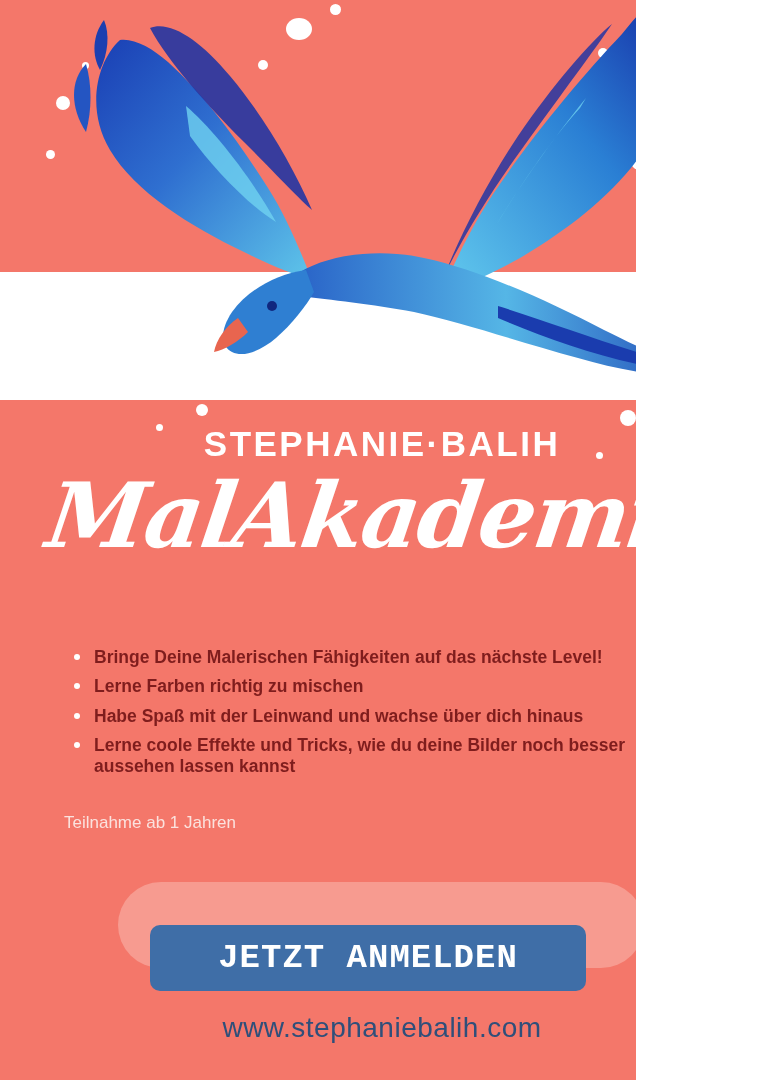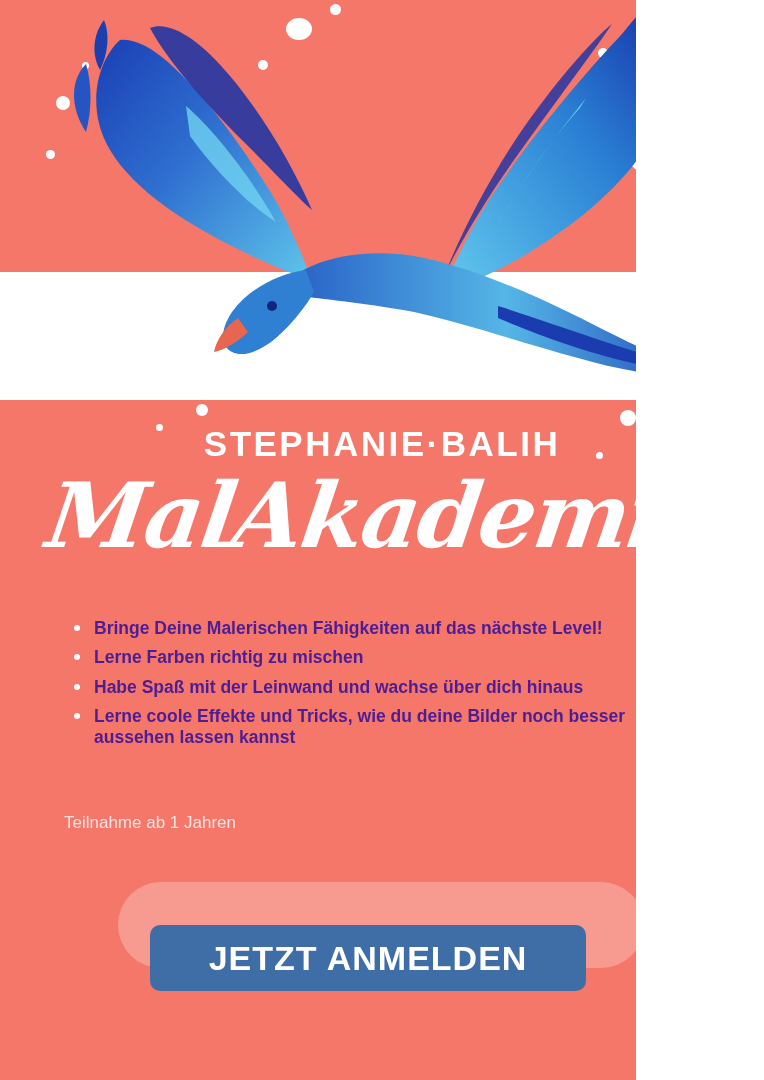--- a/index.html
+++ b/index.html
@@ -62,23 +62,23 @@
     font-size:90px;
     line-height:1;
     color:#ffffff;
     transform:skewX(-8deg);
     letter-spacing:-2px;
   }
 
   
   .bullets {
     position:absolute;
-    left:68px; top:618px;
+    left:68px; top:647px;
     width:640px;
-    color:#4c1d95;
+    color:#7f1d1d;
   }
   .bullets li {
     list-style:none;
     position:relative;
     padding-left:26px;
     margin-bottom:8px;
     font-size:17.5px;
     font-weight:bold;
     line-height:1.22;
   }
@@ -117,21 +117,21 @@
     border-radius:10px;
     color:#ffffff;
     font-size:34px;
     font-weight:bold;
     letter-spacing:1px;
     display:flex;
     align-items:center;
     justify-content:center;
     border:none;
     cursor:pointer;
-    font-family:Liberation Sans, sans-serif;
+    font-family:Liberation Mono, monospace;
   }
   .website {
     position:absolute;
     left:0; top:1012px;
     width:764px;
     text-align:center;
     color:#2f4f7a;
     font-size:28px;
     letter-spacing:0.5px;
   }
@@ -225,14 +225,15 @@
     <li>Lerne coole Effekte und Tricks, wie du deine Bilder noch besser aussehen lassen kannst</li>
   </ul>
 
   <div class="subnote">
     <div>Teilnahme ab 1 Jahren</div>
   </div>
 
   <div class="cta-blob"></div>
   <button class="cta-button">JETZT ANMELDEN</button>
 
+  <div class="website">www.stephaniebalih.com</div>
 
 </div>
 
 </body></html>

